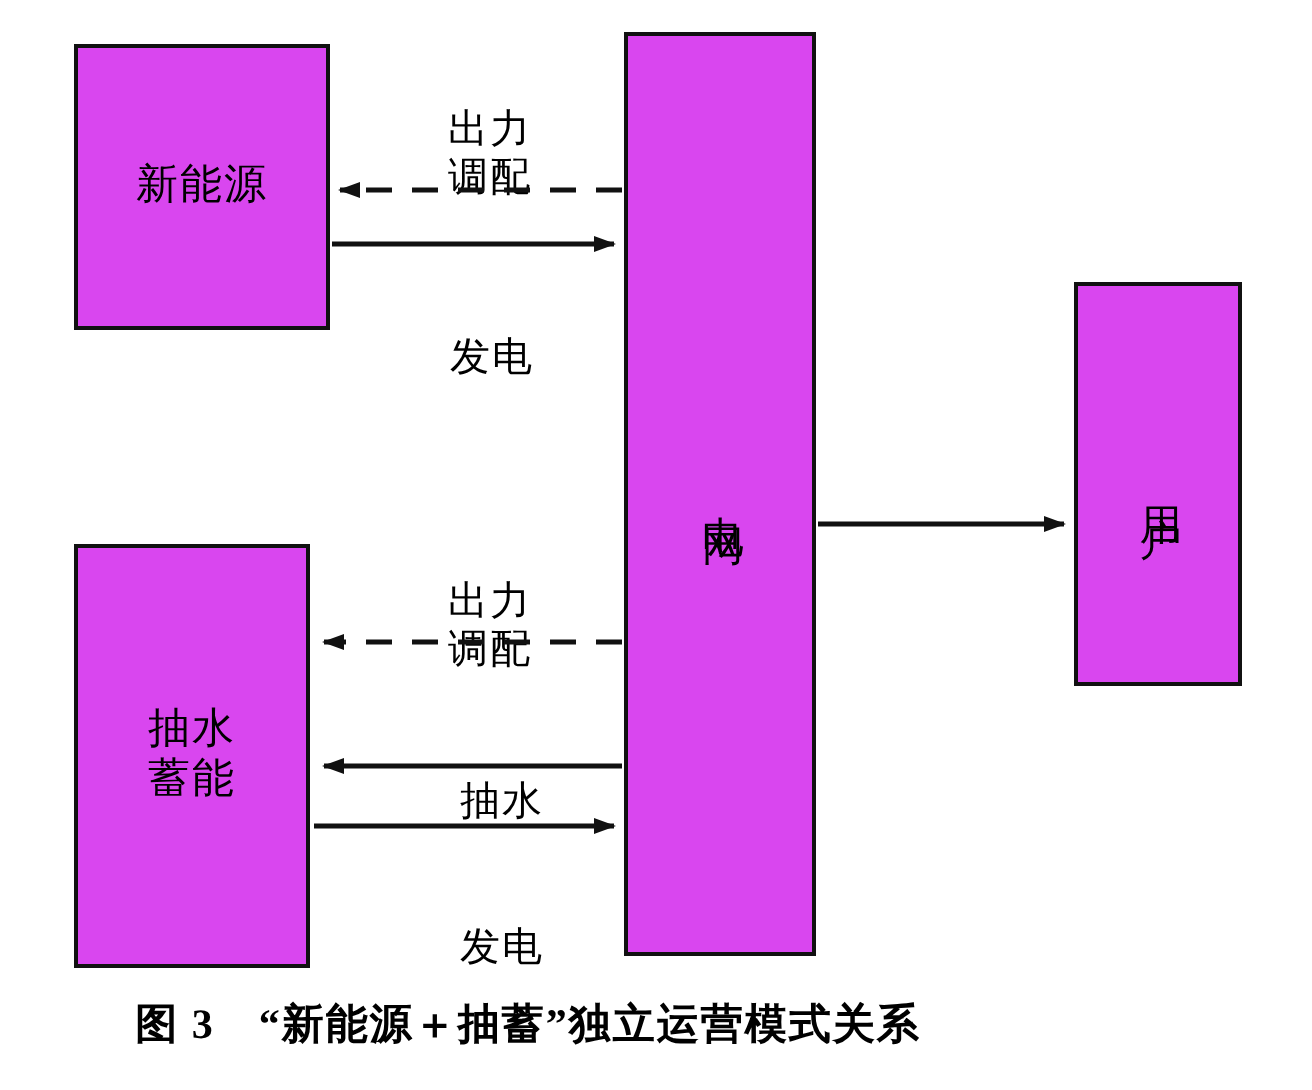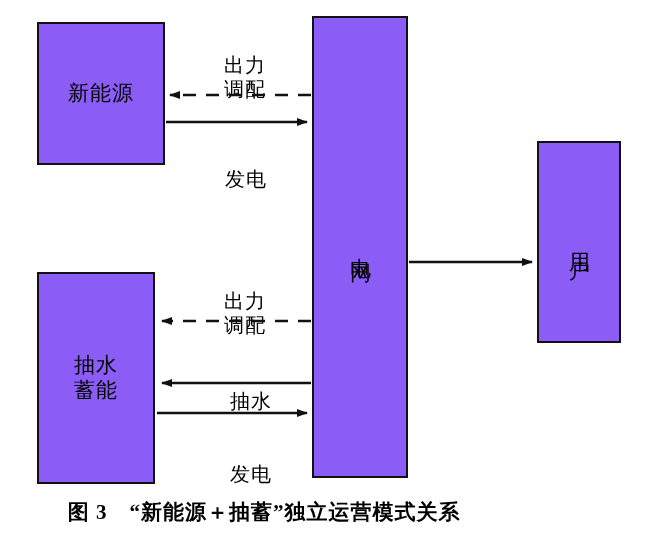--- a/index.html
+++ b/index.html
@@ -18,21 +18,21 @@
   #diagram {
     position: absolute;
     left: 0;
     top: 0;
     width: 656px;
     height: 490px;
   }
   .box {
     position: absolute;
     border: 2px solid #111111;
-    background: #8b5cf6;
+    background: #d946ef;
     box-sizing: border-box;
     display: flex;
     align-items: center;
     justify-content: center;
   }
   .box-label {
     font-size: 21px;
     line-height: 1.18;
     text-align: center;
     letter-spacing: 1px;

